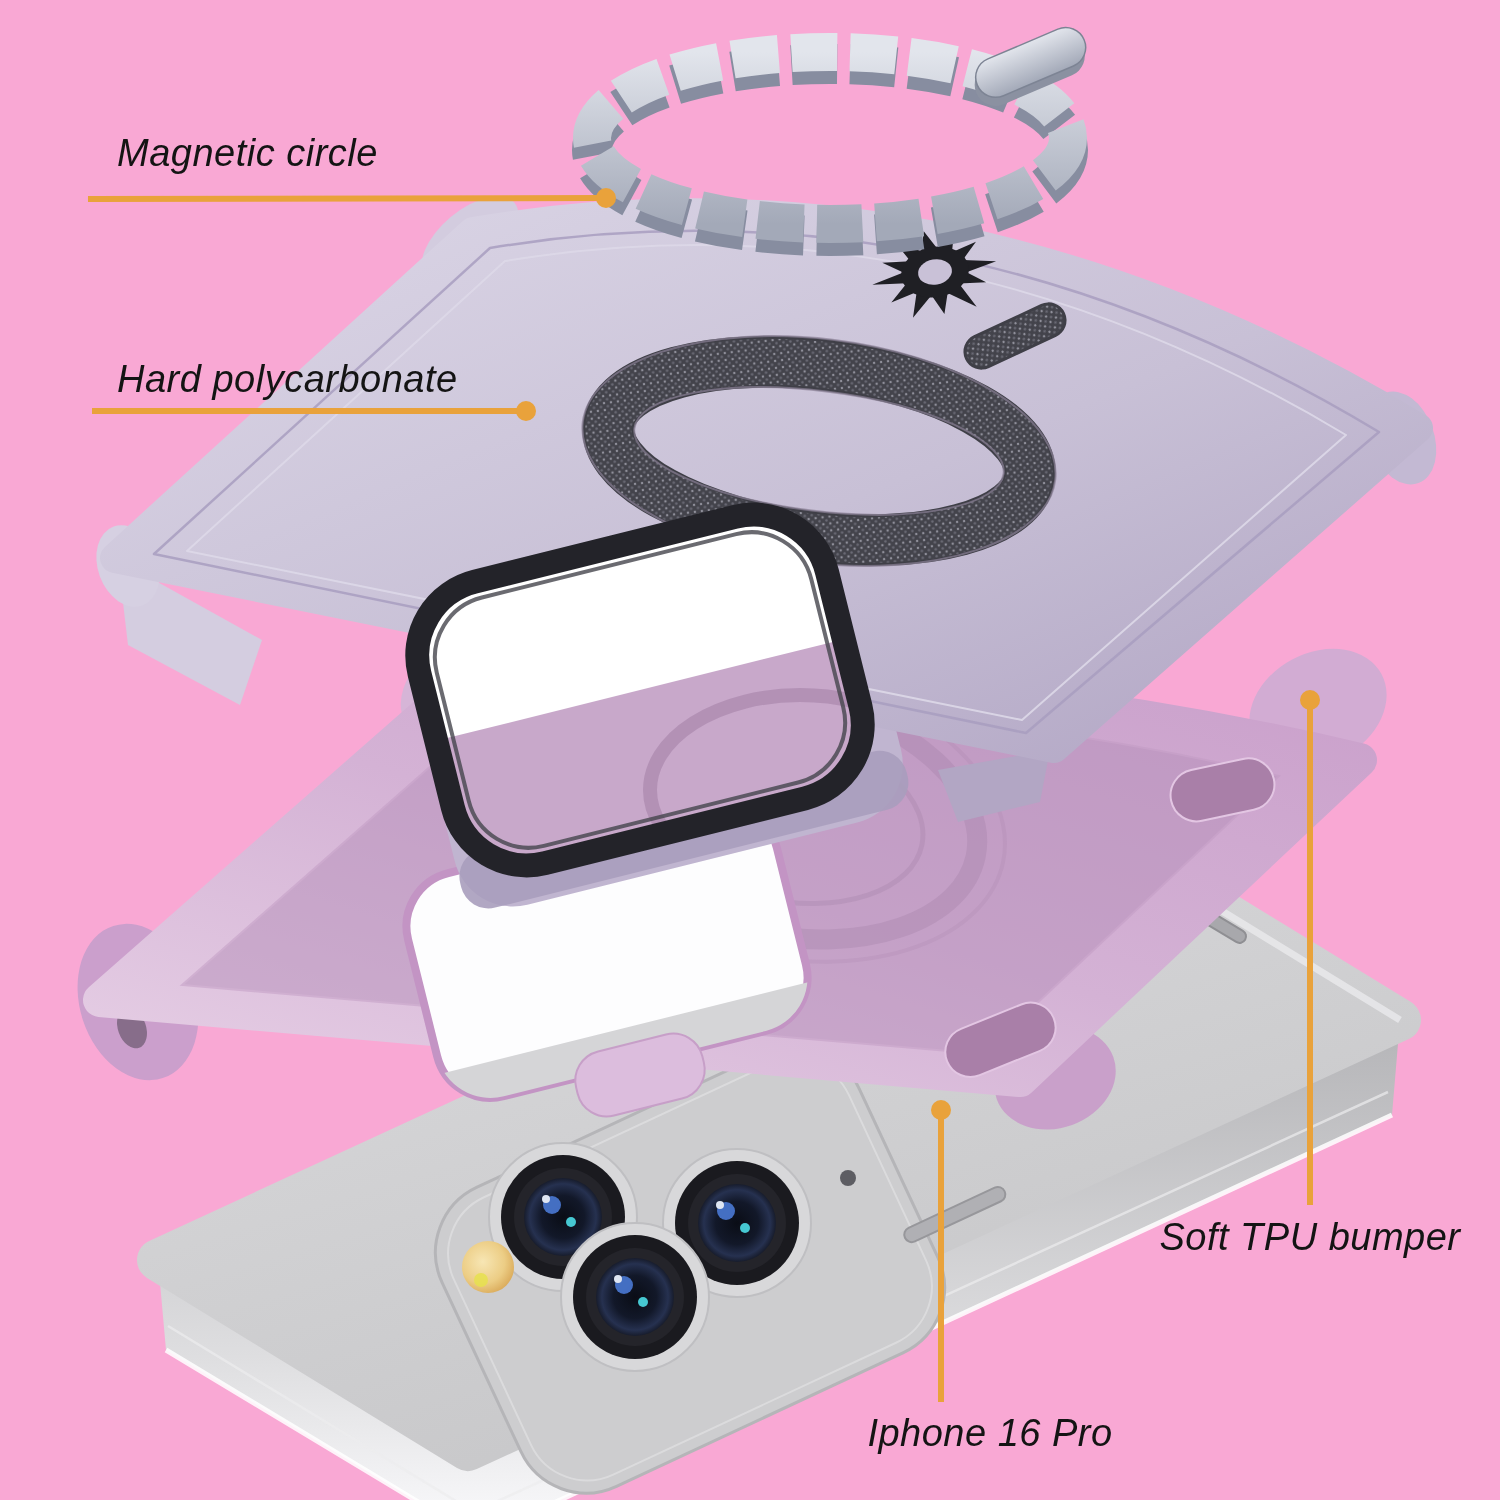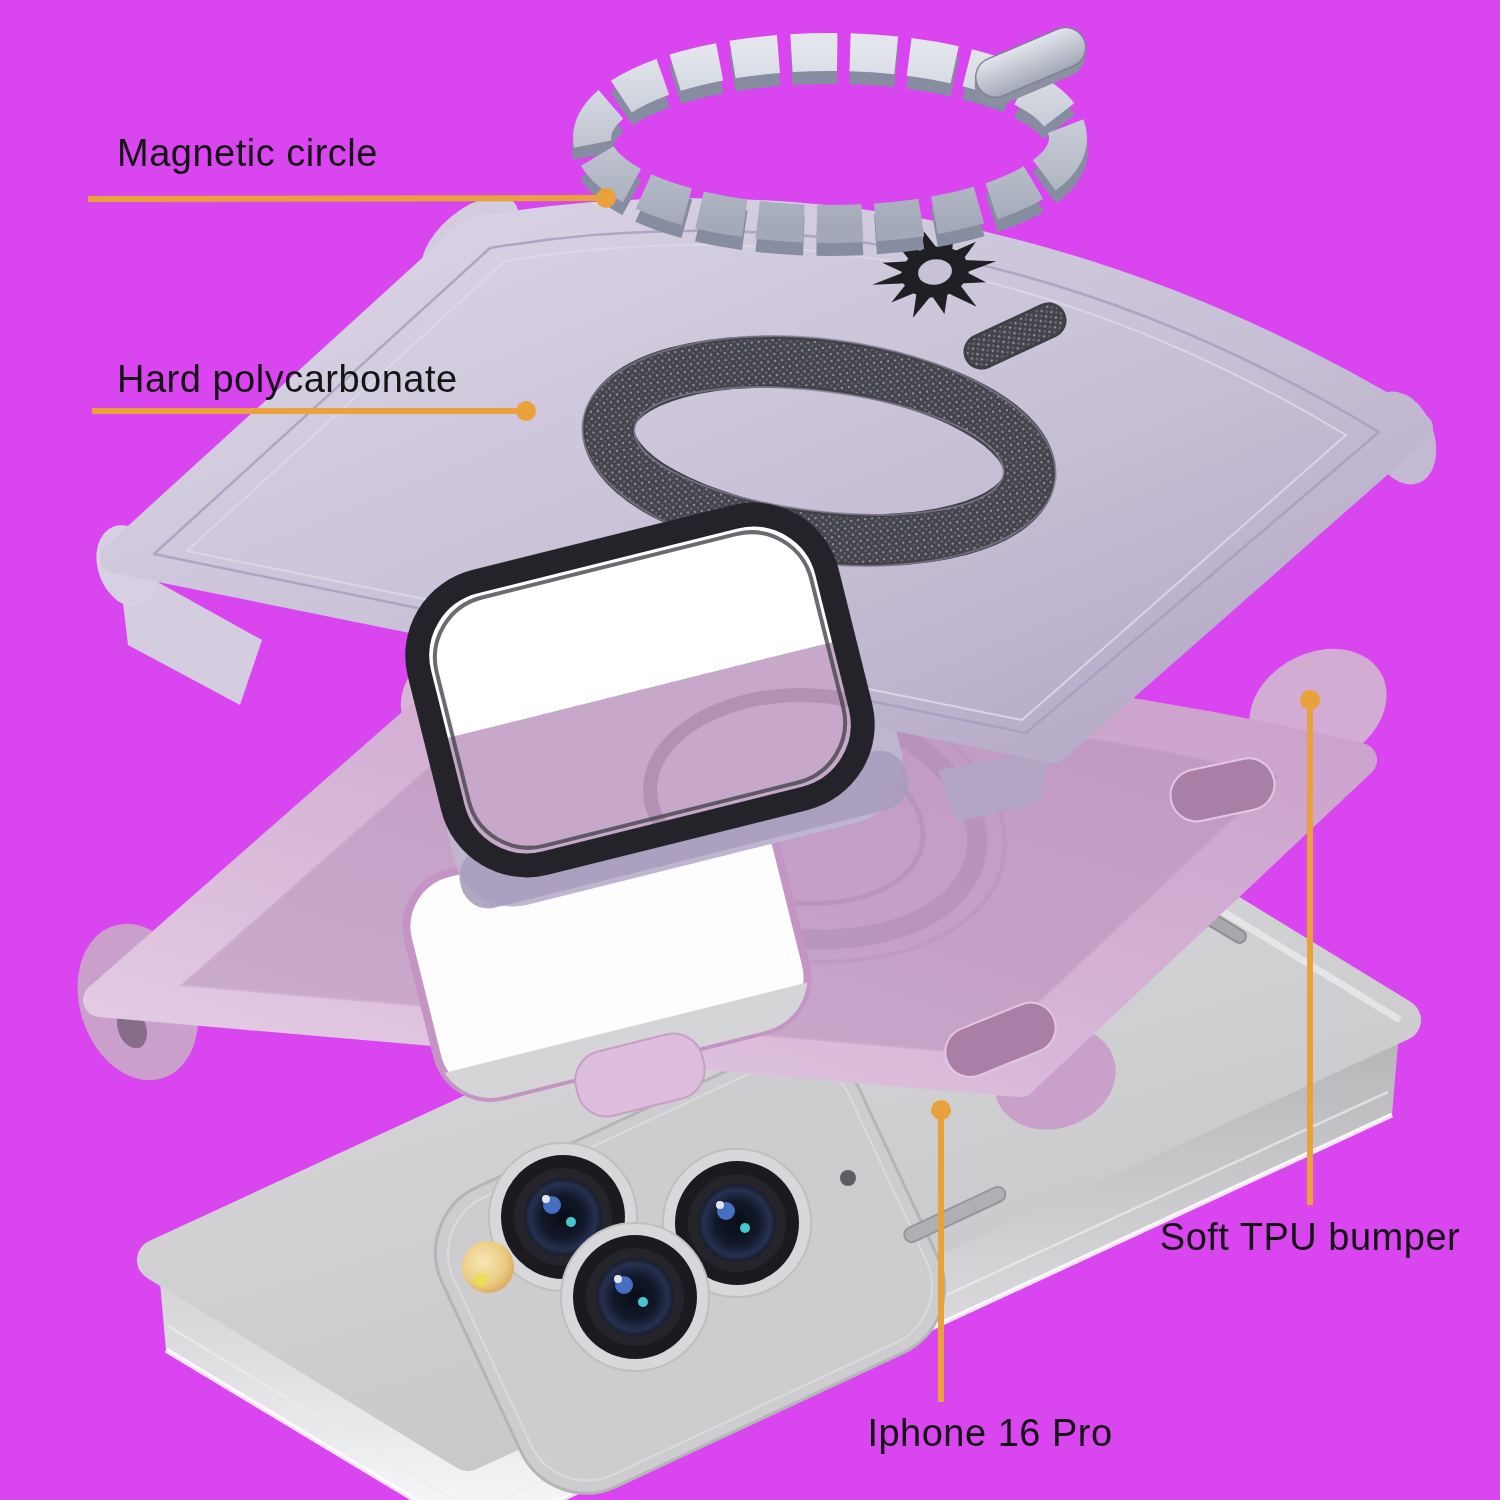--- a/index.html
+++ b/index.html
@@ -1,17 +1,17 @@
 <!DOCTYPE html>
 <html><head>
 <meta charset="utf-8">
 <style>
   html,body{margin:0;padding:0;background:#ffffff;}
   body{font-family:"Liberation Sans", sans-serif;}
-  .canvas{position:relative;width:1500px;height:1500px;background:#d946ef;overflow:hidden;}
+  .canvas{position:relative;width:1500px;height:1500px;background:#f9a8d4;overflow:hidden;font-style:italic;}
   .scene{position:absolute;left:0;top:0;width:1500px;height:1500px;}
   .callout{position:absolute;color:#141414;font-size:38px;font-weight:400;letter-spacing:0.5px;white-space:nowrap;}
   .callout.center{transform:translateX(-50%);}
 </style>
 </head>
 <body>
 
 <div class="canvas">
 <svg class="scene" viewBox="0 0 1500 1500">
   <defs>

